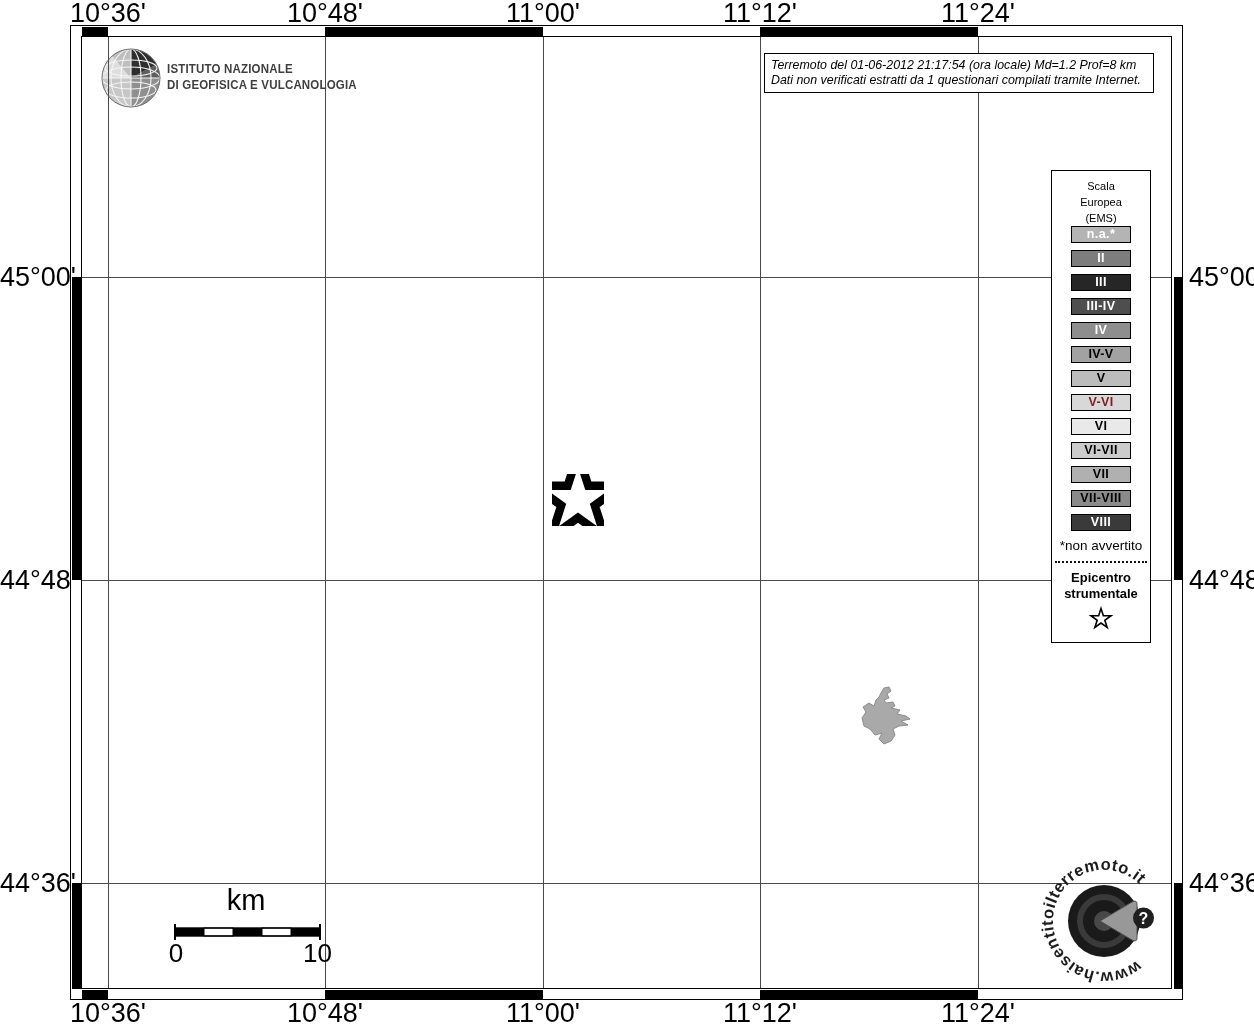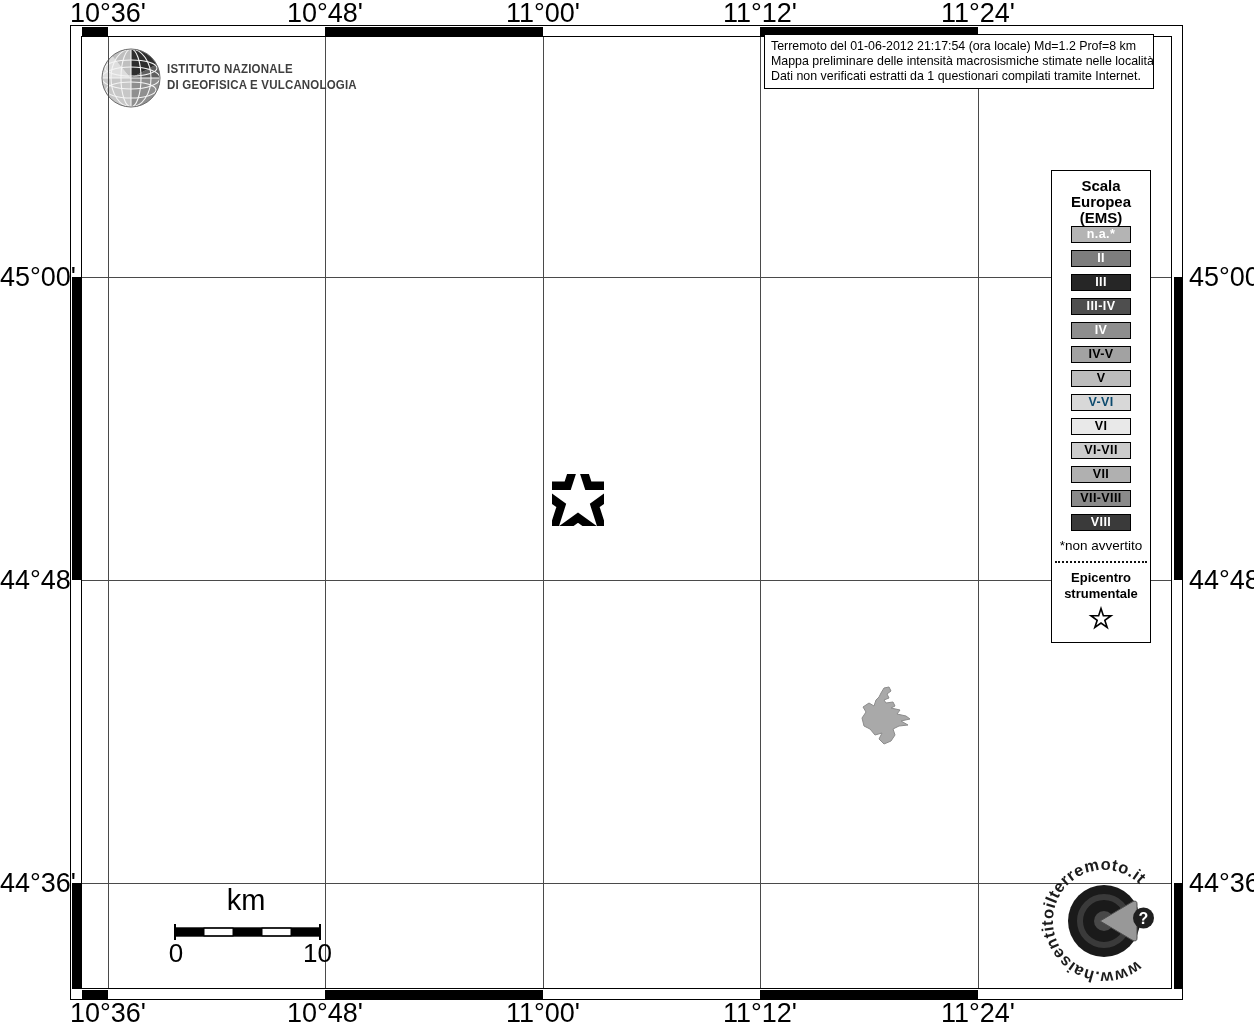--- a/index.html
+++ b/index.html
@@ -22,27 +22,27 @@
   
   .axlab{font-size:27px;line-height:24px;white-space:nowrap;z-index:4;}
   .axtop{top:1px;width:110px;text-align:center;}
   .axbot{top:1001px;width:110px;text-align:center;}
   .axleft{left:0;width:66px;text-align:right;}
   .axright{left:1189px;text-align:left;}
   
   .ingv-text{left:167px;top:61px;font-size:12.5px;line-height:1.3;font-weight:bold;
     color:#3f3f3f;transform:scaleX(.92);transform-origin:left top;letter-spacing:.2px;z-index:4;white-space:nowrap;}
   
-  .infobox{left:764px;top:34px;width:390px;background:#fff;border:1px solid #000;
+  .infobox{left:764px;top:53px;width:390px;background:#fff;border:1px solid #000;
     box-sizing:border-box;padding:4px 6px;font-size:12.4px;line-height:1.22;
-    white-space:nowrap;z-index:5;}
+    white-space:nowrap;z-index:5;font-style:italic;}
   
   .legend{left:1051px;top:170px;width:100px;background:#fff;border:1.4px solid #000;
     box-sizing:border-box;text-align:center;padding:7px 0 10px;z-index:5;}
-  .legend-title{font-size:15px;font-weight:bold;line-height:16px;}
+  .legend-title{font-size:11px;font-weight:normal;line-height:16px;}
   .chips{}
   .chip{width:60px;height:17px;margin:0 auto 7px;border:1px solid #000;box-sizing:border-box;
     font-size:12.5px;font-weight:bold;line-height:15px;letter-spacing:.4px;}
   .legend-note{font-size:13.5px;margin-top:2px;}
   .legend-sep{border-top:2px dotted #111;margin:8px 3px 7px;}
   .legend-epi{font-size:13px;font-weight:bold;line-height:16px;}
   .legend-star{margin-top:4px;}
   
   .km-label{left:196px;top:884px;width:100px;text-align:center;font-size:29px;z-index:4;}
   .sb-num{top:938px;font-size:26px;text-align:center;z-index:4;}
@@ -113,39 +113,38 @@
   <div class="abs axlab axright" style="top:568px;">44°48'</div>
   <div class="abs axlab axright" style="top:871px;">44°36'</div>
 
   <div class="abs ingv-text">
     <div>ISTITUTO NAZIONALE</div>
     <div>DI GEOFISICA E VULCANOLOGIA</div>
   </div>
 
   <div class="abs infobox">
     <div>Terremoto del 01-06-2012 21:17:54 (ora locale) Md=1.2 Prof=8 km</div>
-    <div>Mappa preliminare delle intensità macrosismiche stimate nelle località</div>
     <div>Dati non verificati estratti da 1 questionari compilati tramite Internet.</div>
   </div>
 
   <div class="abs legend">
     <div class="legend-title">
       <div>Scala</div>
       <div>Europea</div>
       <div>(EMS)</div>
     </div>
     <div class="chips">
       <div class="chip" style="background-color: rgb(180, 180, 180); color: rgb(255, 255, 255);">n.a.*</div>
       <div class="chip" style="background-color: rgb(125, 125, 125); color: rgb(255, 255, 255);">II</div>
       <div class="chip" style="background-color: rgb(38, 38, 38); color: rgb(255, 255, 255);">III</div>
       <div class="chip" style="background-color: rgb(78, 78, 78); color: rgb(255, 255, 255);">III-IV</div>
       <div class="chip" style="background-color: rgb(142, 142, 142); color: rgb(255, 255, 255);">IV</div>
       <div class="chip" style="background-color: rgb(162, 162, 162); color: rgb(0, 0, 0);">IV-V</div>
       <div class="chip" style="background-color: rgb(188, 188, 188); color: rgb(0, 0, 0);">V</div>
-      <div class="chip" style="background-color: rgb(216, 216, 216); color: #0c4a6e;">V-VI</div>
+      <div class="chip" style="background-color: rgb(216, 216, 216); color: #7f1d1d;">V-VI</div>
       <div class="chip" style="background-color: rgb(233, 233, 233); color: rgb(0, 0, 0);">VI</div>
       <div class="chip" style="background-color: rgb(204, 204, 204); color: rgb(0, 0, 0);">VI-VII</div>
       <div class="chip" style="background-color: rgb(176, 176, 176); color: #000000;">VII</div>
       <div class="chip" style="background-color: rgb(138, 138, 138); color: rgb(0, 0, 0);">VII-VIII</div>
       <div class="chip" style="background-color: rgb(58, 58, 58); color: rgb(255, 255, 255);">VIII</div>
     </div>
     <div class="legend-note">*non avvertito</div>
     <div class="legend-sep"></div>
     <div class="legend-epi">
       <div>Epicentro</div>

